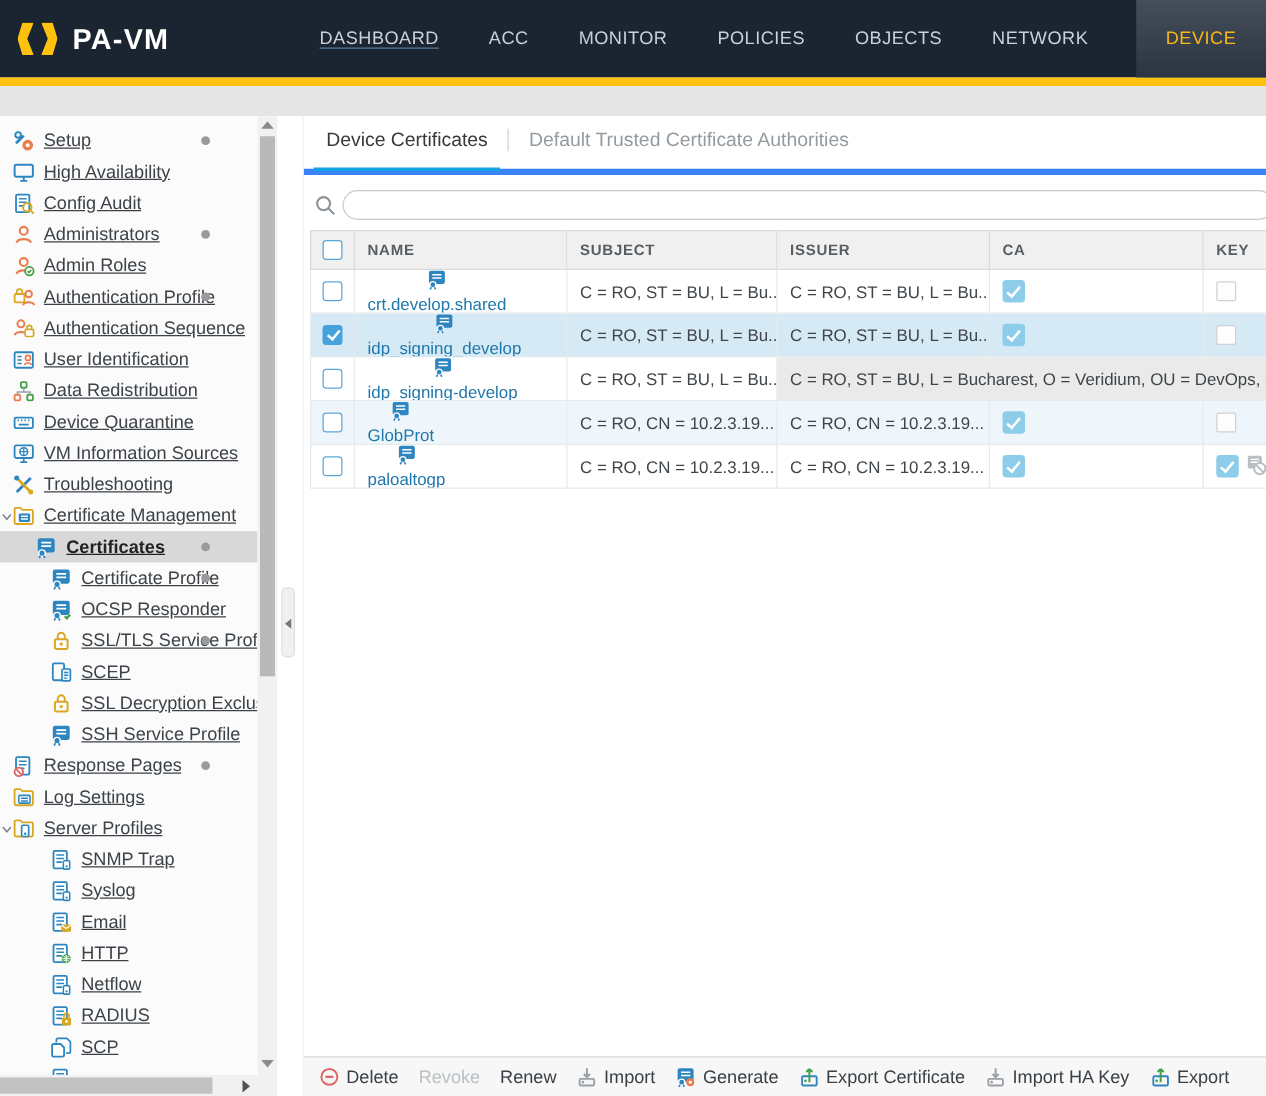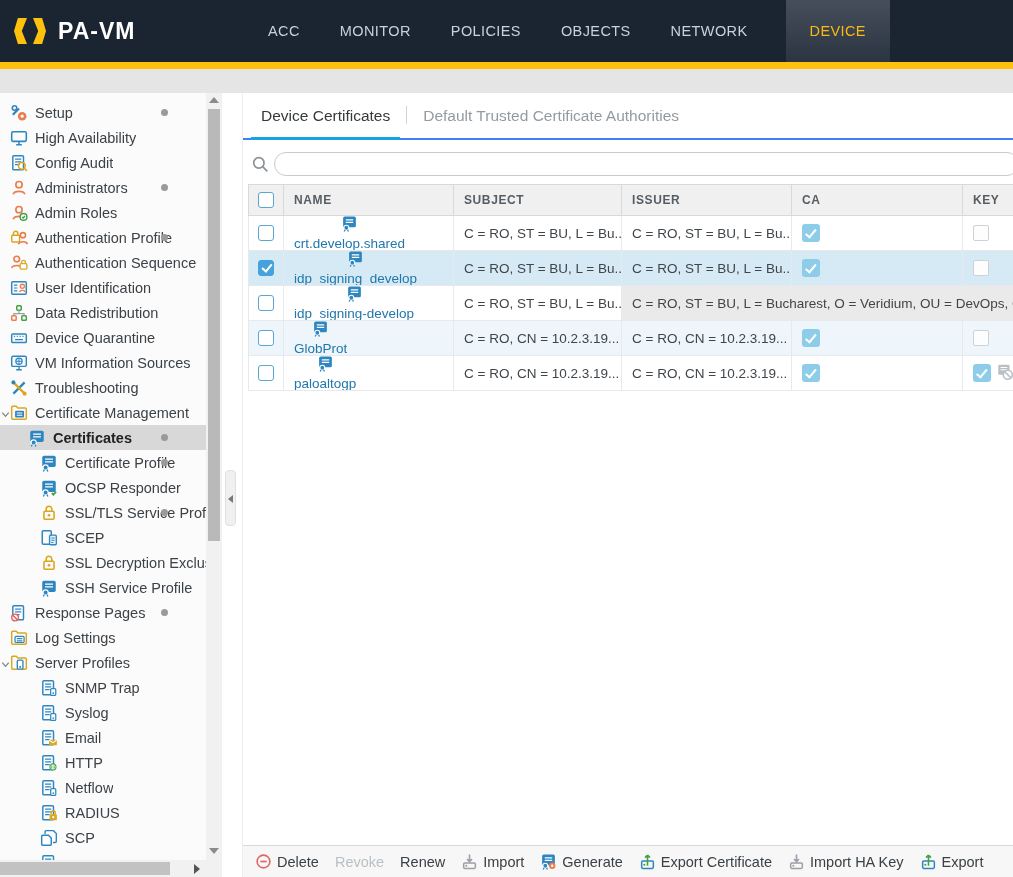--- a/index.html
+++ b/index.html
@@ -17,21 +17,21 @@
   .nav-item.active { background:linear-gradient(#454e5a,#2b3441); color:#fcb813; padding:0 24px; margin-left:18px; }
   .yellow-stripe { height:7px; background:#fec10d; }
   .gray-band { height:24px; background:#e5e5e5; }
 
   
   .app { display:flex; height:784px; position:relative; background:#fff; }
 
   
   .sidebar { width:222px; position:relative; background:#fbfbfb; overflow:hidden; flex:none; }
   .tree { position:absolute; top:7px; left:0; width:206px; }
-  .tree-item { height:25px; display:flex; align-items:center; white-space:nowrap; overflow:hidden; position:relative; font-size:14.5px; color:#3c4247; cursor:pointer; padding-left:10px; }
+  .tree-item { height:25px; display:flex; align-items:center; white-space:nowrap; overflow:hidden; position:relative; font-size:14.5px; color:#3c4247; cursor:pointer; padding-left:10px;text-decoration:underline; }
   .tree-item.lvl1 { padding-left:40px; }
   .tree-item.selected { background:#d8d8d8; font-weight:bold; color:#222;padding-left:28px; }
   .tree-item .chev { position:absolute; left:0; top:7px; width:11px; height:11px; }
   .tree-item .t-icon { width:18px; height:18px; margin-right:7px; flex:none; display:inline-flex; }
   .tree-item .dot { position:absolute; right:38px; top:9px; width:7px; height:7px; border-radius:50%; background:#9a9a9a; }
   .tree-item .label { overflow:hidden; }
 
   
   .v-scroll { position:absolute; top:0; right:0; width:16px; height:767px; background:#f1f1f1; }
   .v-thumb { position:absolute; top:16px; left:2px; width:12px; height:432px; background:#b9b9b9; }
@@ -42,21 +42,21 @@
   .h-thumb { position:absolute; left:0; top:2px; height:13px; width:170px; background:#c2c2c2; }
   .arr-right { right:22px; top:4px; border-top:5px solid transparent; border-bottom:5px solid transparent; border-left:6px solid #555; }
 
   
   .gutter { width:20px; flex:none; background:#fff; position:relative; }
   .collapse-handle { position:absolute; left:3px; top:377px; width:11px; height:56px; background:#f0f0f0; border:1px solid #e0e0e0; border-radius:4px; cursor:pointer; }
   .collapse-handle::after { content:""; position:absolute; left:2px; top:24px; border-top:4px solid transparent; border-bottom:4px solid transparent; border-right:5px solid #777; }
 
   
   .main { flex:1; display:flex; flex-direction:column; background:#fff; overflow:hidden; border-left:1px solid #ededed; }
-  .tabs-row { height:47px; display:flex; align-items:flex-end; border-bottom:2px solid #3b82f6; padding-left:8px; flex:none; }
+  .tabs-row { height:47px; display:flex; align-items:flex-end; border-bottom:5px solid #3b82f6; padding-left:8px; flex:none; }
   .tab { font-size:15.5px; padding:0 10px 13px; cursor:pointer; position:relative; }
   .tab.active { color:#35393c; }
   .tab.active::after { content:""; position:absolute; left:0; right:0; bottom:-2px; height:3px; background:#16a2e3; }
   .tab.inactive { color:#939ba1; }
   .tab-sep { width:1px; height:18px; background:#cfd3d6; margin:0 6px 14px; }
 
   .search-row { display:flex; align-items:center; padding:12px 0 8px 8px; flex:none; }
   .search-icon { flex:none; margin-right:5px; display:inline-flex; }
   .search-input { flex:1; height:24px; border:1px solid #c6cbce; border-radius:12px; outline:none; padding:0 10px; font-size:13px; margin-right:-6px; background:#fff; }
 
@@ -103,20 +103,23 @@
 
 <div class="navbar">
   <div class="logo-wrap">
     <span class="logo-mark">
         <span class="lg-a"></span>
         <span class="lg-b"></span>
       </span>
     <span class="logo-text">PA-VM</span>
   </div>
   <div class="nav-items" id="nav-items">
+      <div class="nav-item link">
+        <span>DASHBOARD</span>
+      </div>
       <div class="nav-item">
         <span>ACC</span>
       </div>
       <div class="nav-item">
         <span>MONITOR</span>
       </div>
       <div class="nav-item">
         <span>POLICIES</span>
       </div>
       <div class="nav-item">

